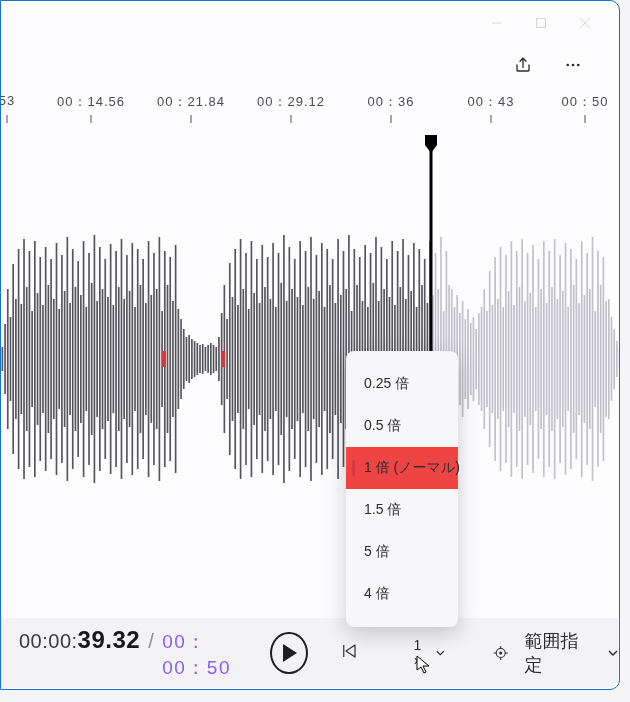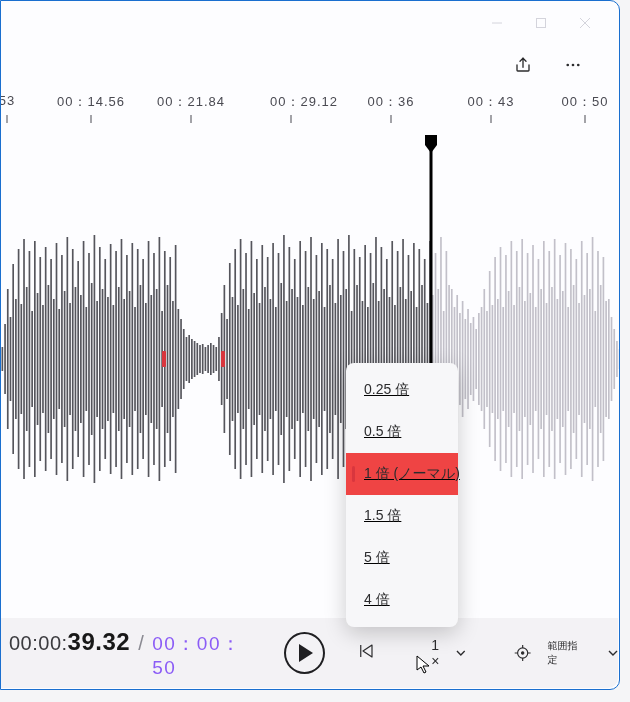--- a/index.html
+++ b/index.html
@@ -109,28 +109,27 @@
     width: 4px; height: 16px;
     background: #d9363e;
     border-radius: 1px;
     transform: translate(-50%, -50%);
     z-index: 4;
   }
 
   .speed-menu {
     position: absolute;
     left: 345px;
-    top: 362px;
+    top: 350px;
     width: 112px;
     background: #f7f7f9;
     border-radius: 8px;
     box-shadow: 0 6px 22px rgba(0,0,0,0.20);
-    padding: 6px 0;
+    padding: 12px 0;
     z-index: 20;
-    text-decoration: underline;
   }
   .speed-item {
     height: 42px;
     display: flex;
     align-items: center;
     padding: 0 14px 0 18px;
     font-size: 14px;
     color: #2c2c2e;
     position: relative;
     cursor: pointer;
@@ -152,21 +151,21 @@
   .controls {
     position: absolute;
     left: 0; right: 1px; bottom: 1px;
     height: 70px;
     background: #f3f2f5;
     display: flex;
     align-items: center;
     border-bottom-right-radius: 10px;
   }
   .time-display {
-    padding-left: 8px;
+    padding-left: 18px;
     font-size: 20px;
     color: #4a4a52;
     display: flex;
     align-items: baseline;
     gap: 0;
     letter-spacing: 0.5px;
   }
   .time-cur-pre { font-size: 20px; color: #3b3b3f; }
   .time-cur-main { font-size: 24px; color: #181818; font-weight: 700; }
   .time-sep { font-size: 20px; color: #8a8a92; margin: 0 8px; }
@@ -199,21 +198,21 @@
     margin-left: 56px;
     display: flex; align-items: center; gap: 6px;
     font-size: 14px;
     color: #2c2c2e;
     cursor: pointer;
   }
 
   .range-btn {
     margin-left: 48px;
     display: flex; align-items: center; gap: 16px;
-    font-size: 10px;
+    font-size: 18px;
     color: #2c2c2e;
     cursor: pointer;
   }
   .range-dd {
     margin-left: 22px;
     cursor: pointer;
     color: #2c2c2e;
   }
 
   .cursor-arrow {
@@ -265,21 +264,21 @@
     </div>
   </div>
 
   <div class="ruler" id="ruler">
       <div class="tick-label" style="left: 6px;">53</div>
       <div class="tick-mark" style="left: 6px;"></div>
       <div class="tick-label" style="left: 90px;">00：14.56</div>
       <div class="tick-mark" style="left: 90px;"></div>
       <div class="tick-label" style="left: 190px;">00：21.84</div>
       <div class="tick-mark" style="left: 190px;"></div>
-      <div class="tick-label" style="left: 290px; margin-left: 13px;">00：29.12</div>
+      <div class="tick-label" style="left: 290px;">00：29.12</div>
       <div class="tick-mark" style="left: 290px;"></div>
       <div class="tick-label" style="left: 390px;">00：36</div>
       <div class="tick-mark" style="left: 390px;"></div>
       <div class="tick-label" style="left: 490px;">00：43</div>
       <div class="tick-mark" style="left: 490px;"></div>
       <div class="tick-label" style="left: 584px;">00：50</div>
       <div class="tick-mark" style="left: 584px;"></div>
     </div>
 
   <div class="playhead" id="playhead" style="left: 430px;"></div>

